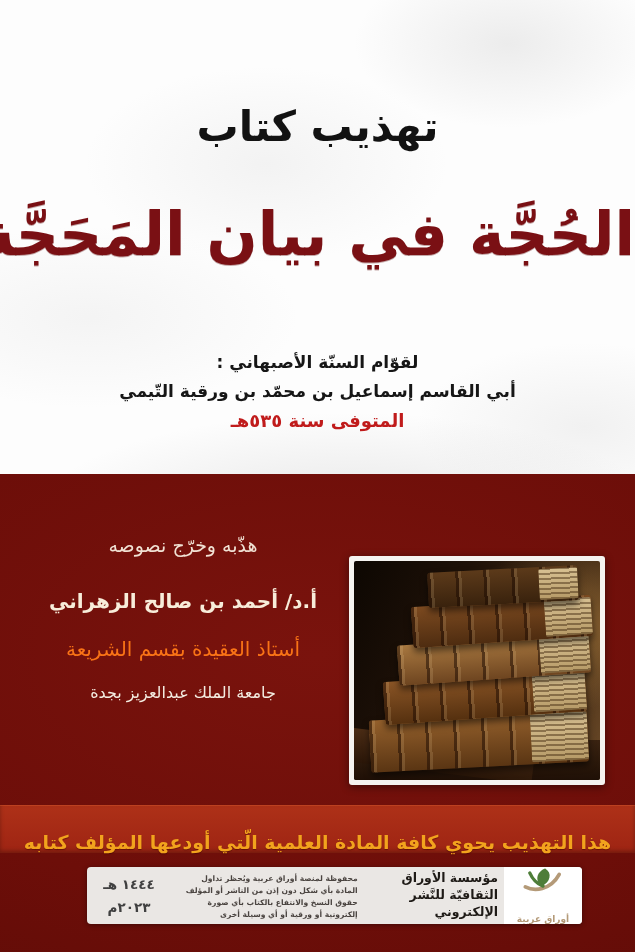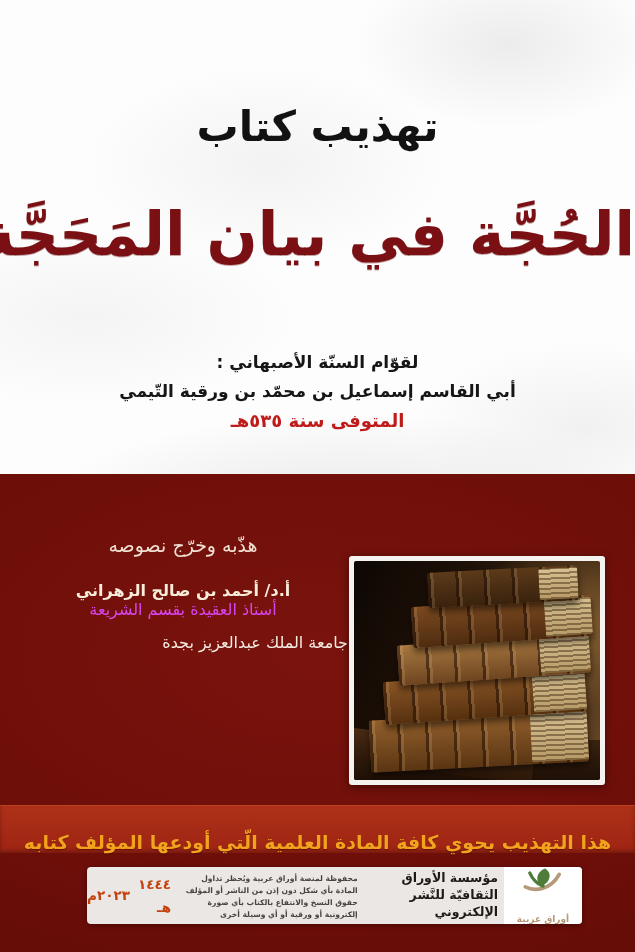--- a/index.html
+++ b/index.html
@@ -36,23 +36,23 @@
   .subtitle .death-line{color:#c01b1b;font-size:18px;}
   
   #maroon-section{
     position:absolute;top:474px;left:0;width:635px;height:478px;
     background:radial-gradient(130% 95% at 50% 38%, #7a130d 0%, #6d0e09 55%, #5c0b06 100%);
   }
   .editor-block{
     position:absolute;top:474px;left:18px;width:330px;text-align:center;color:#f3e6d8;
   }
   .editor-intro{margin-top:60px;font-size:19px;color:#f1e2d4;}
-  .editor-name{margin-top:25px;font-size:16px;font-weight:bold;color:#f8edda;}
-  .editor-role1{font-size:16px;color:#d946ef;}
-  .editor-role2{margin-top:14px;font-size:16px;color:#f4ede2;text-align:right;}
+  .editor-name{margin-top:33px;font-size:20px;font-weight:bold;color:#f8edda;}
+  .editor-role1{margin-top:24px;font-size:20px;color:#f97316;}
+  .editor-role2{margin-top:22px;font-size:16px;color:#f4ede2;}
   
   .photo-frame{
     position:absolute;top:556px;left:349px;width:256px;height:229px;
     background:#f5f3f0;border-radius:3px;padding:5px;
     box-shadow:0 2px 8px rgba(0,0,0,.45);
   }
   .photo-inner{
     position:relative;width:246px;height:219px;overflow:hidden;border-radius:2px;
     background:
       radial-gradient(150px 110px at 88% 30%, rgba(190,140,70,.55), transparent 75%),
@@ -116,22 +116,22 @@
     display:flex;flex-direction:column;align-items:center;justify-content:center;gap:19px;
   }
   .footer-logo .logo-text{font-size:9px;color:#b49a78;font-weight:bold;}
   .footer-center{
     flex:1 1 auto;display:flex;flex-direction:row;align-items:center;justify-content:center;
     padding:4px 6px;text-align:right;
   }
   .footer-publisher{font-size:12.5px;font-weight:bold;color:#1e1a16;line-height:1.35;}
   .footer-rights{font-size:7.6px;color:#4a4440;line-height:1.55;margin-top:3px;font-weight:bold;}
   .footer-dates{
-    flex:0 0 auto;width:84px;display:flex;flex-direction:row;align-items:center;justify-content:center;
-    color:#c2410c;font-size:13.5px;font-weight:bold;line-height:1.7;
+    flex:0 0 auto;width:84px;display:flex;flex-direction:column;align-items:center;justify-content:center;
+    color:#404040;font-size:13.5px;font-weight:bold;line-height:1.7;
   }
 </style>
 </head>
 <body>
 
 <div id="page">
 
   <div id="top-section">
     <div class="series-label">تهذيب كتاب</div>
     <div class="main-title">الحُجَّة في بيان المَحَجَّة</div>

